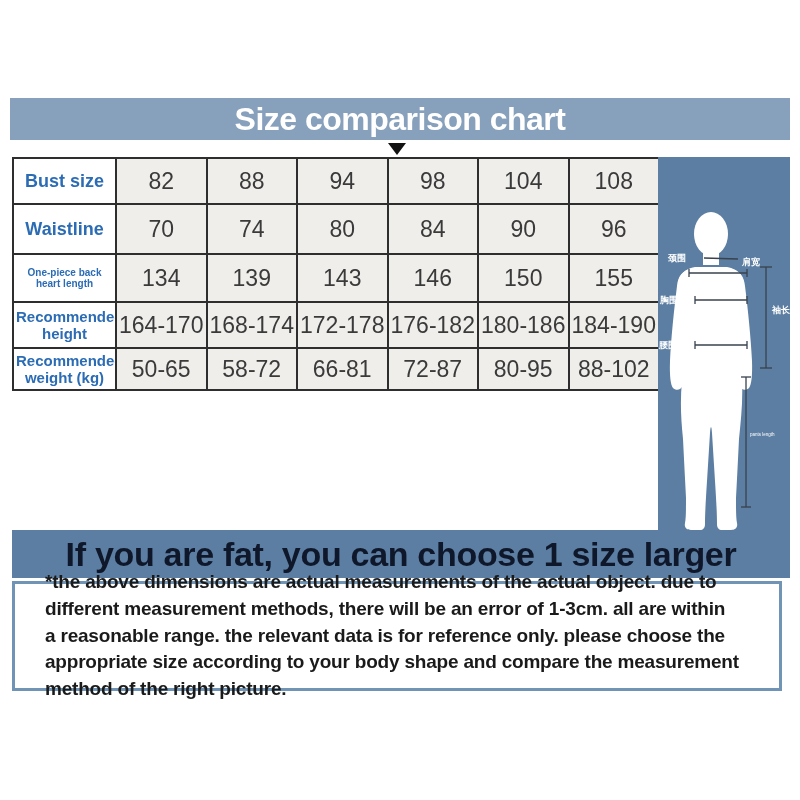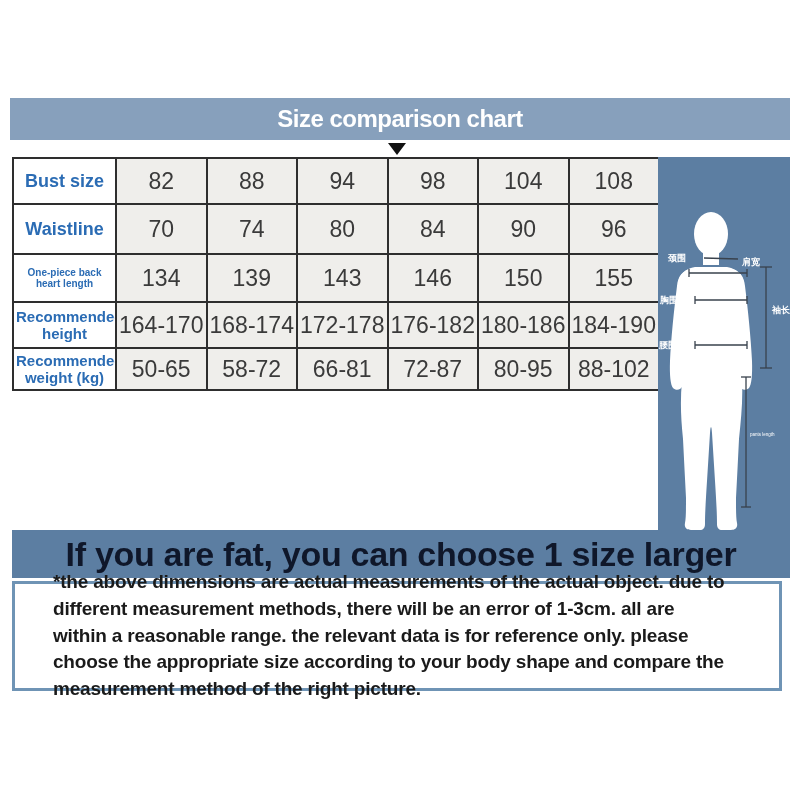--- a/index.html
+++ b/index.html
@@ -6,21 +6,21 @@
   body{
     width:800px;height:800px;position:relative;background:#ffffff;
     font-family:"Liberation Sans","DejaVu Sans",sans-serif;
     -webkit-font-smoothing:antialiased;
   }
   .header-bar{
     position:absolute;left:10px;top:98px;width:780px;height:42px;
     background:#87a0bc;display:flex;align-items:center;justify-content:center;
   }
   .header-bar .title{
-    color:#ffffff;font-weight:bold;font-size:24px;letter-spacing:-0.5px;
+    color:#ffffff;font-weight:bold;font-size:32px;letter-spacing:-0.5px;
   }
   .down-arrow{
     position:absolute;left:388px;top:143px;width:0;height:0;
     border-left:9px solid transparent;border-right:9px solid transparent;
     border-top:12px solid #121212;
   }
   
   table.size-table{
     position:absolute;left:12px;top:157px;width:646px;
     border-collapse:collapse;table-layout:fixed;background:#ffffff;
@@ -61,21 +61,21 @@
   .tip-band .tip-text{
     color:#0f172a;font-weight:bold;font-size:34px;letter-spacing:-0.3px;
   }
   
   .disclaimer-box{
     position:absolute;left:12px;top:581px;width:770px;height:110px;
     background:#ffffff;border:3px solid #6f94b5;box-sizing:border-box;
     display:flex;align-items:center;
   }
   .disclaimer-box p{
-    margin:12px;padding:0 36px 0 26px;font-size:19px;font-weight:bold;
+    margin:4px;padding:0 36px 0 26px;font-size:19px;font-weight:bold;
     color:#1a1a1a;line-height:1.42;letter-spacing:-0.2px;
   }
 </style>
 </head>
 <body>
 
 <div class="header-bar">
   <span class="title">Size comparison chart</span>
 </div>
 <div class="down-arrow"></div>

